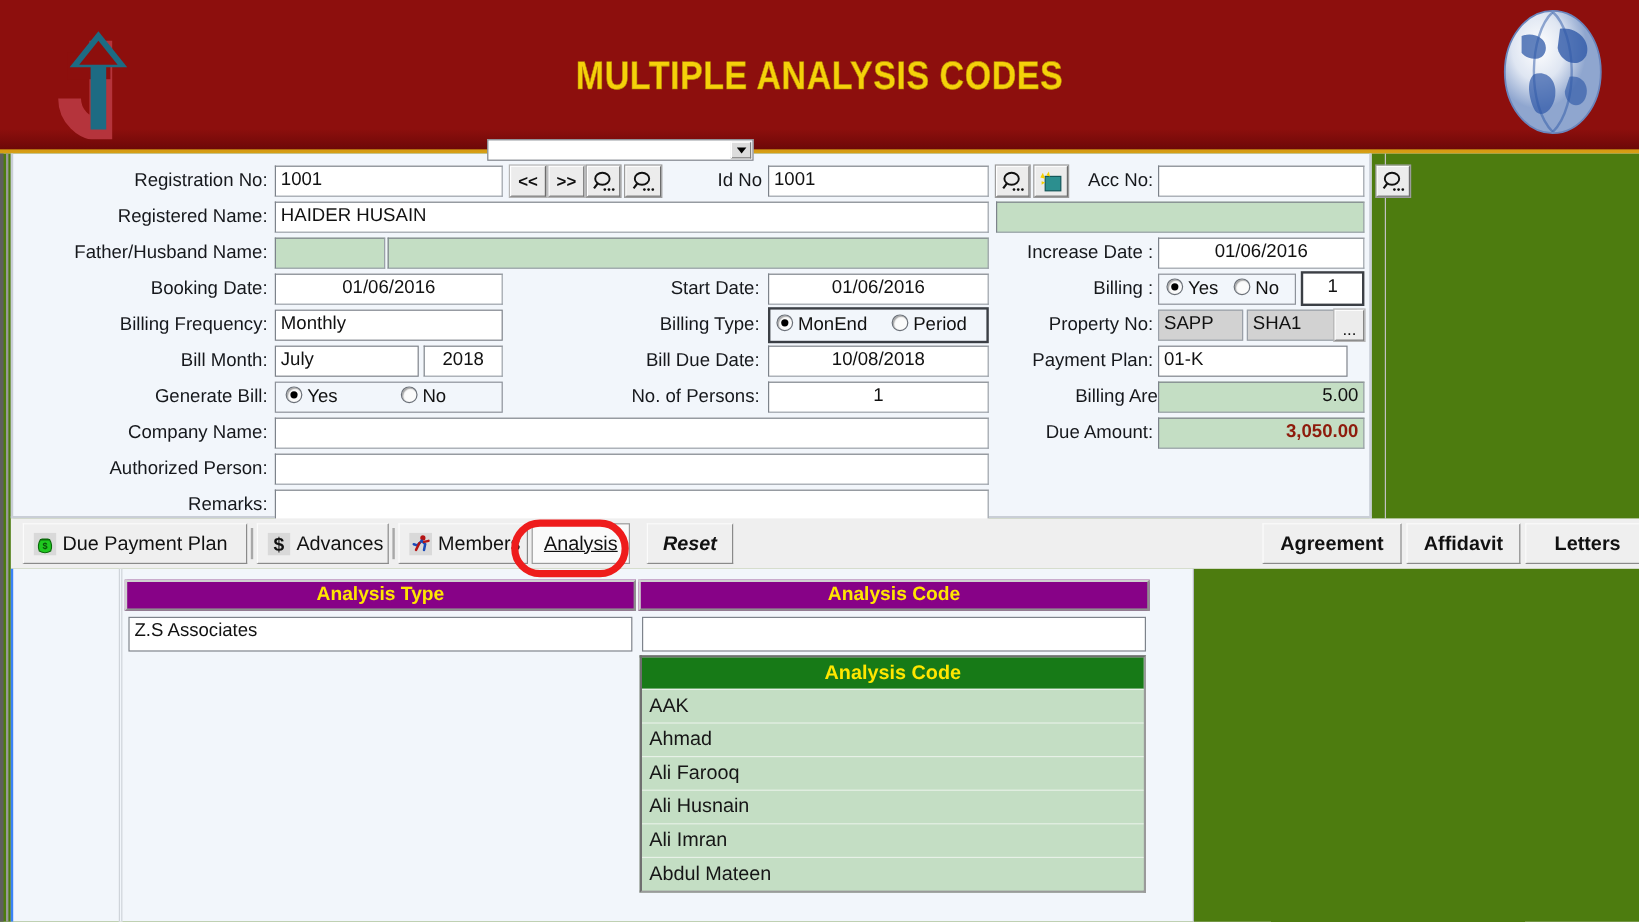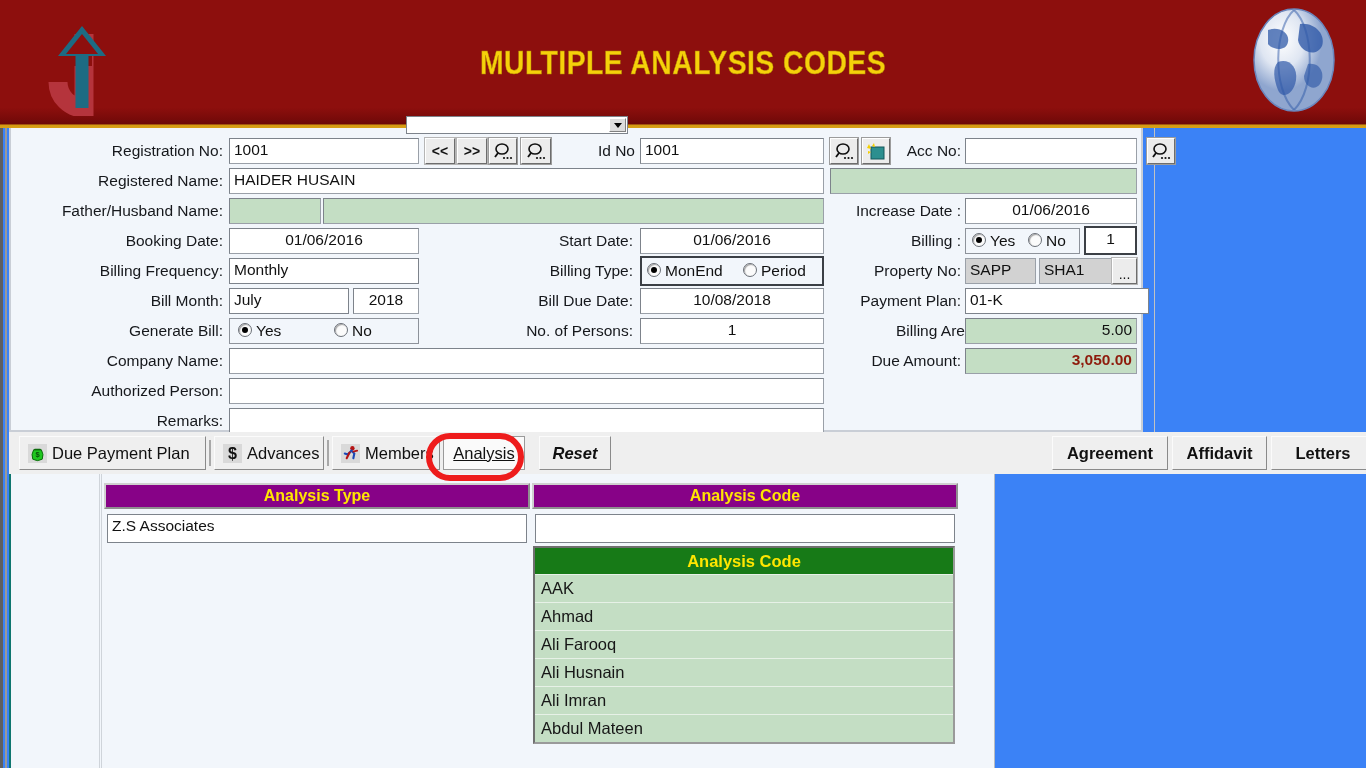--- a/index.html
+++ b/index.html
@@ -22,21 +22,21 @@
     color:#f5d10a;
     -webkit-text-stroke:.5px #b58a05;
     transform:scaleX(.86);
   }
   .logo{position:absolute;left:36px;top:12px;width:96px;height:104px;}
   .globe{position:absolute;right:20px;top:8px;width:104px;height:104px;}
 
   
   .app{
     position:absolute;left:0;top:128px;width:1366px;height:640px;
-    background:#3b82f6;
+    background:#4d7c0f;
   }
   .winborder-l{position:absolute;left:0;top:0;width:3px;height:640px;background:#5f5f5f;}
   .winborder-l2{position:absolute;left:5px;top:0;width:2px;height:640px;background:#9a9a9a;}
 
   .formpanel{
     position:absolute;left:9px;top:0;width:1134px;height:304px;
     background:#f2f6fb;border:2px solid #c9ced6;border-top:none;
     box-sizing:border-box;
   }
 
@@ -124,21 +124,21 @@
 
   .redring{
     position:absolute;left:426px;top:433px;width:98px;height:48px;
     border:6px solid #ee1c1c;border-radius:26px;box-sizing:border-box;
     z-index:40;pointer-events:none;
   }
 
   
   .gridpanel{
     position:absolute;left:9px;top:346px;width:986px;height:294px;
-    background:#f2f6fb;border-left:2px solid #0f766e;border-right:1px solid #b7bcc2;
+    background:#f2f6fb;border-left:2px solid #3b82f6;border-right:1px solid #b7bcc2;
     box-sizing:border-box;
   }
   .ghead{
     position:absolute;box-sizing:border-box;height:26px;
     background:#870287;border:2px solid #cfcfcf;border-right-color:#8f8f8f;border-bottom-color:#8f8f8f;
     color:#ffe600;font-weight:bold;font-size:16px;
     display:flex;align-items:center;justify-content:center;
   }
   .gcolumn{
     position:absolute;box-sizing:border-box;background:#f2f6fb;
@@ -325,21 +325,21 @@
     <div class="btn" style="left:1101px;top:130px;width:25px;height:26px;font-size:14px;align-items:flex-end;padding-bottom:2px;">...</div>
 
     <div class="lbl" style="left:20px;top:164px;width:192px;">Bill Month:</div>
     <div class="cb" style="left:218px;top:160px;width:120px;height:26px;">July</div>
     <div class="tf c" style="left:342px;top:160px;width:66px;height:26px;">2018</div>
 
     <div class="lbl" style="left:470px;top:164px;width:152px;">Bill Due Date:</div>
     <div class="tf c" style="left:629px;top:160px;width:184px;height:26px;">10/08/2018</div>
 
     <div class="lbl" style="left:820px;top:164px;width:130px;">Payment Plan:</div>
-    <div class="cb" style="left:954px;top:160px;width:184px;height:26px;">01-K</div>
+    <div class="cb" style="left:954px;top:160px;width:158px;height:26px;">01-K</div>
 
     <div class="lbl" style="left:20px;top:194px;width:192px;">Generate Bill:</div>
     <div class="radiobox" style="left:218px;top:190px;width:190px;height:26px;">
       <span class="radio" style="left:8px;top:3px;">
         <span class="rdot on"></span><span>Yes</span>
       </span>
       <span class="radio" style="left:104px;top:3px;">
         <span class="rdot"></span><span>No</span>
       </span>
     </div>

